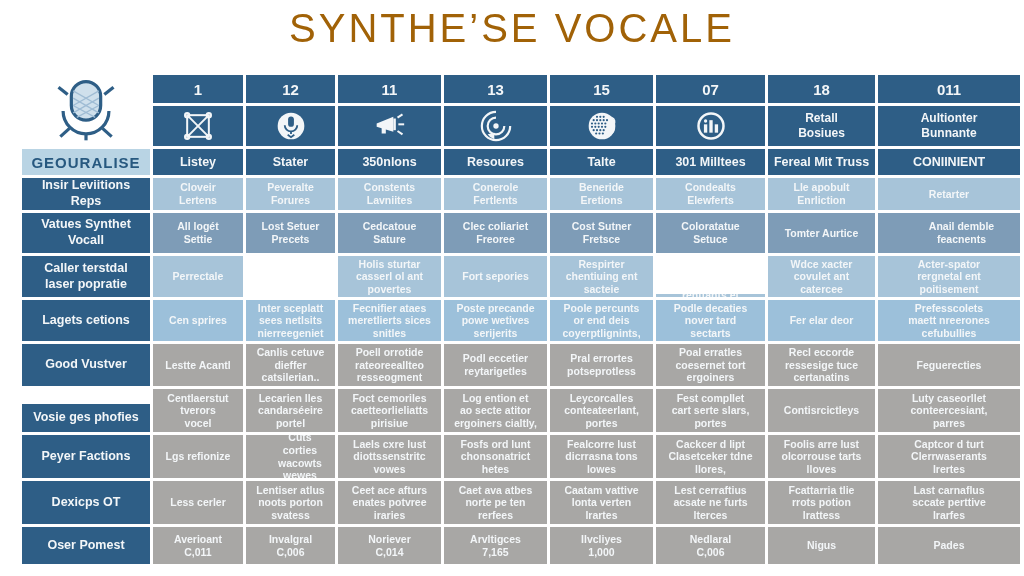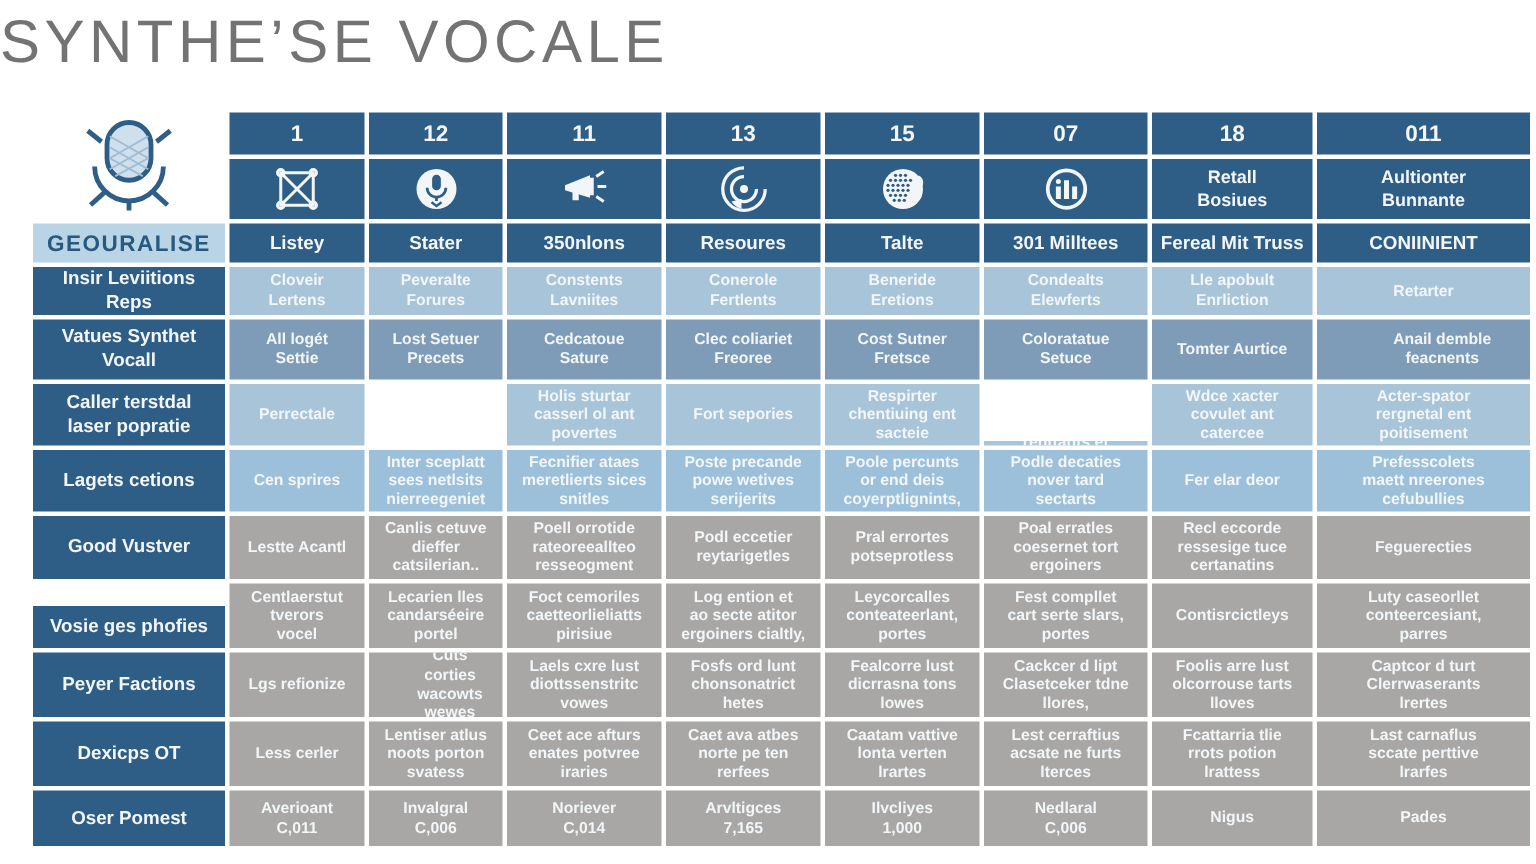--- a/index.html
+++ b/index.html
@@ -1,22 +1,22 @@
 <!DOCTYPE html>
 <html><head>
 <meta charset="utf-8">
 <style>
   html,body{margin:0;padding:0;}
   body{
     width:1024px;height:576px;position:relative;overflow:hidden;
     background:#ffffff;font-family:"Liberation Sans",sans-serif;
   }
   .title{
-    position:absolute;top:6px;left:0;width:1024px;text-align:left;
-    font-size:40px;font-weight:300;letter-spacing:3px;color:#737373;
+    position:absolute;top:6px;left:0;width:1024px;text-align:center;
+    font-size:40px;font-weight:300;letter-spacing:3px;color:#a16207;
   }
   .grid{
     position:absolute;left:22px;top:75px;
     display:grid;
     grid-template-columns:128px 90px 89px 103px 103px 103px 109px 107px 142px;
     grid-template-rows:28px 40px 26px 32px 40px 41px 41px 42px 43px 43px 43px 37px;
     gap:3px;
   }
   .c{
     display:flex;align-items:center;justify-content:center;

